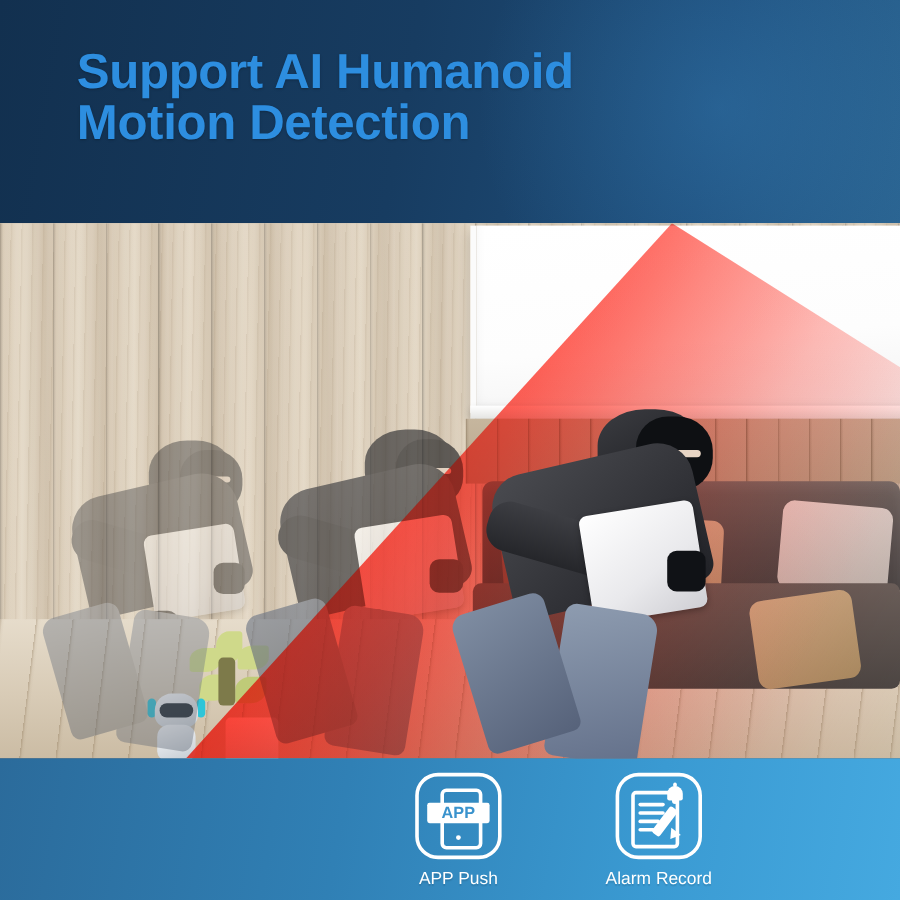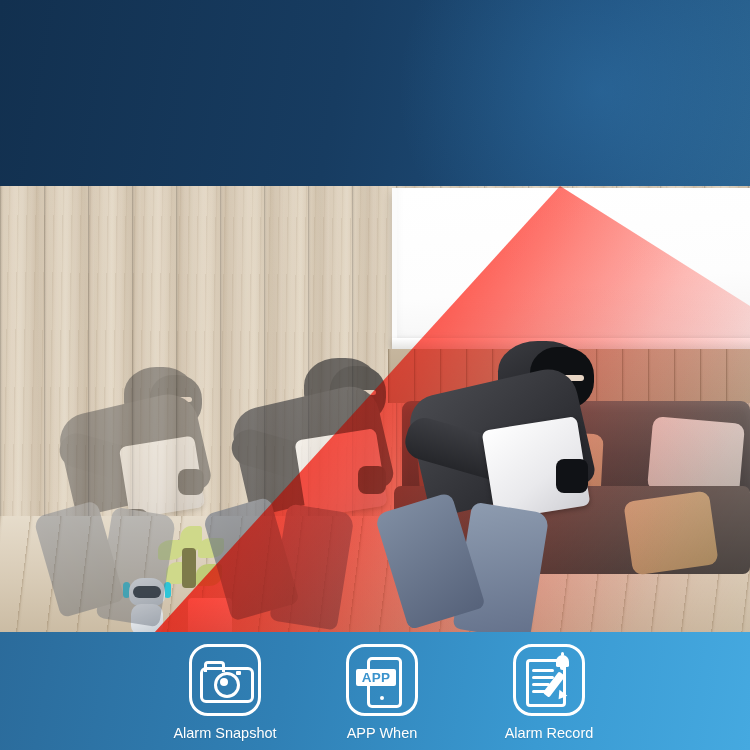--- a/index.html
+++ b/index.html
@@ -194,21 +194,21 @@
   }
   
   .phone{
     position:absolute;left:18px;top:10px;width:29px;height:45px;
     border:3px solid #fff;border-radius:5px;
   }
   .phone-dot{
     position:absolute;left:31px;top:49px;width:4px;height:4px;background:#fff;border-radius:50%;
   }
   .app-band{
-    position:absolute;left:7px;top:22px;width:40px;height:17px;
+    position:absolute;left:7px;top:22px;width:52px;height:17px;
     background:#fff;border-radius:2px;
     color:#3a93cd;font-size:13.5px;font-weight:bold;line-height:17px;text-align:center;
     letter-spacing:.2px;
   }
   
   .doc{
     position:absolute;left:10px;top:12px;width:34px;height:42px;
     border:3px solid #fff;border-radius:4px;
   }
   .doc-line{position:absolute;height:2.6px;background:#fff;border-radius:2px;}
@@ -231,20 +231,24 @@
   .bell-top{
     position:absolute;left:45px;top:5px;width:3px;height:4px;background:#fff;border-radius:2px;
   }
 </style>
 </head>
 <body>
 
 <div id="page">
 
   <div class="header">
+    <div class="title">
+      <span class="l1">Support  AI Humanoid</span>
+      <span class="l2">Motion Detection</span>
+    </div>
   </div>
 
   <div class="photo">
 
     <div class="wall"></div>
     <div class="wall-grain"></div>
     <div class="panel"></div>
     <div class="panel-frame"></div>
     <div class="wainscot"></div>
     <div class="floor"></div>
@@ -313,38 +317,28 @@
       <div class="legf" style="left:74px;top:166px;width:78px;height:128px;background:linear-gradient(160deg,#8e9cb0,#63708a);transform:rotate(9deg);"></div>
       <div class="legb" style="left:2px;top:160px;width:80px;height:120px;background:linear-gradient(160deg,#7f8da2,#56627a);transform:rotate(-17deg);"></div>
     </div>
 
     <div class="cone"></div>
     <div class="cone2"></div>
   </div>
 
   <div class="footer">
 
-    <div class="feature" style="left:158px;width:134px;">
-      <div class="ico-box">
-        <div class="cam-bump"></div>
-        <div class="cam-body"></div>
-        <div class="cam-lens"></div>
-        <div class="cam-dot"></div>
-        <div class="cam-flash"></div>
-      </div>
-      <div class="feat-label">Alarm Snapshot</div>
-    </div>
 
     <div class="feature" style="left:318px;width:128px;">
       <div class="ico-box">
         <div class="phone"></div>
         <div class="phone-dot"></div>
         <div class="app-band">APP</div>
       </div>
-      <div class="feat-label">APP When</div>
+      <div class="feat-label">APP Push</div>
     </div>
 
     <div class="feature" style="left:484px;width:130px;">
       <div class="ico-box">
         <div class="doc"></div>
         <div class="doc-line" style="left:16px;top:22px;width:22px;"></div>
         <div class="doc-line" style="left:16px;top:29px;width:22px;"></div>
         <div class="doc-line" style="left:16px;top:36px;width:18px;"></div>
         <div class="doc-line" style="left:16px;top:43px;width:14px;"></div>
         <div class="pencil"></div>

